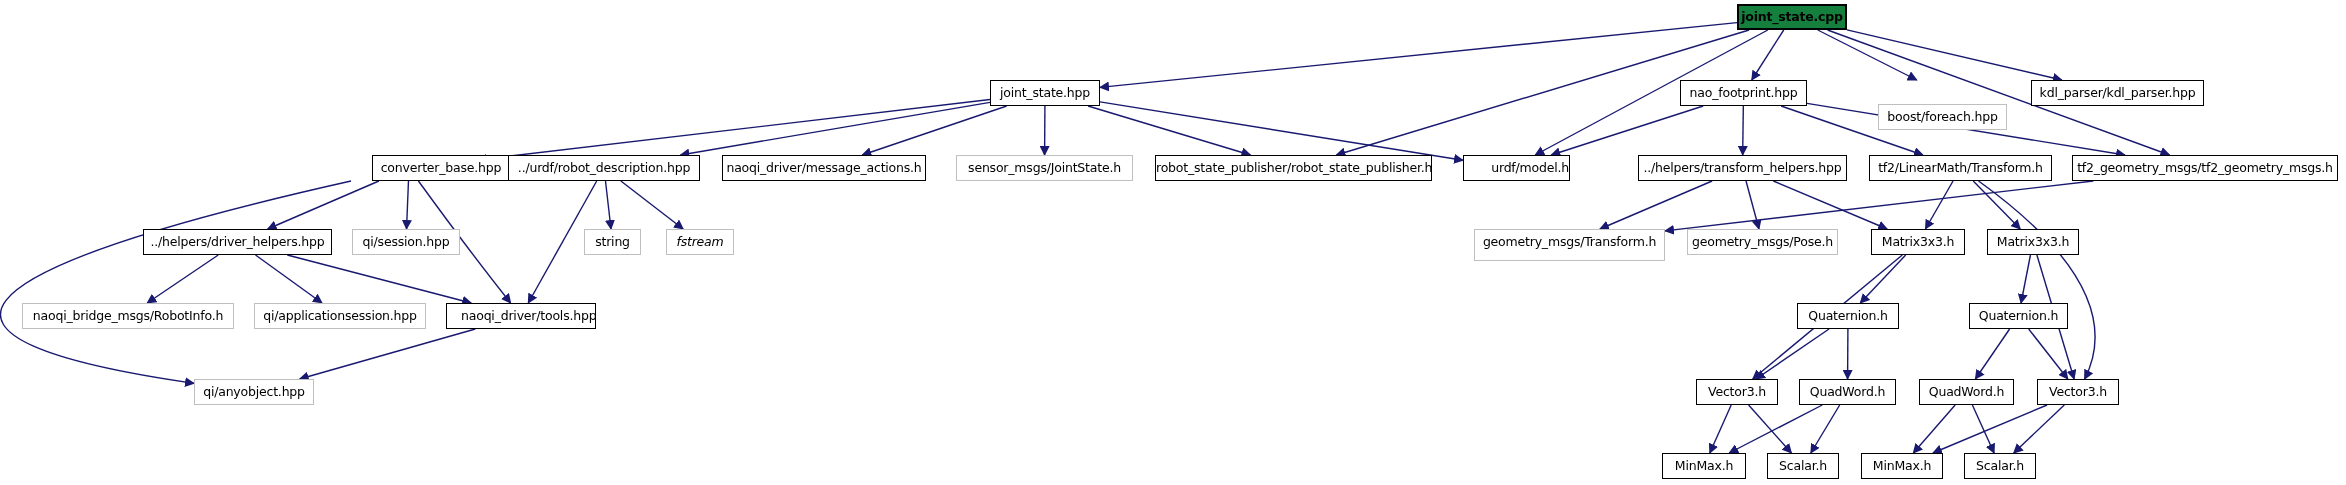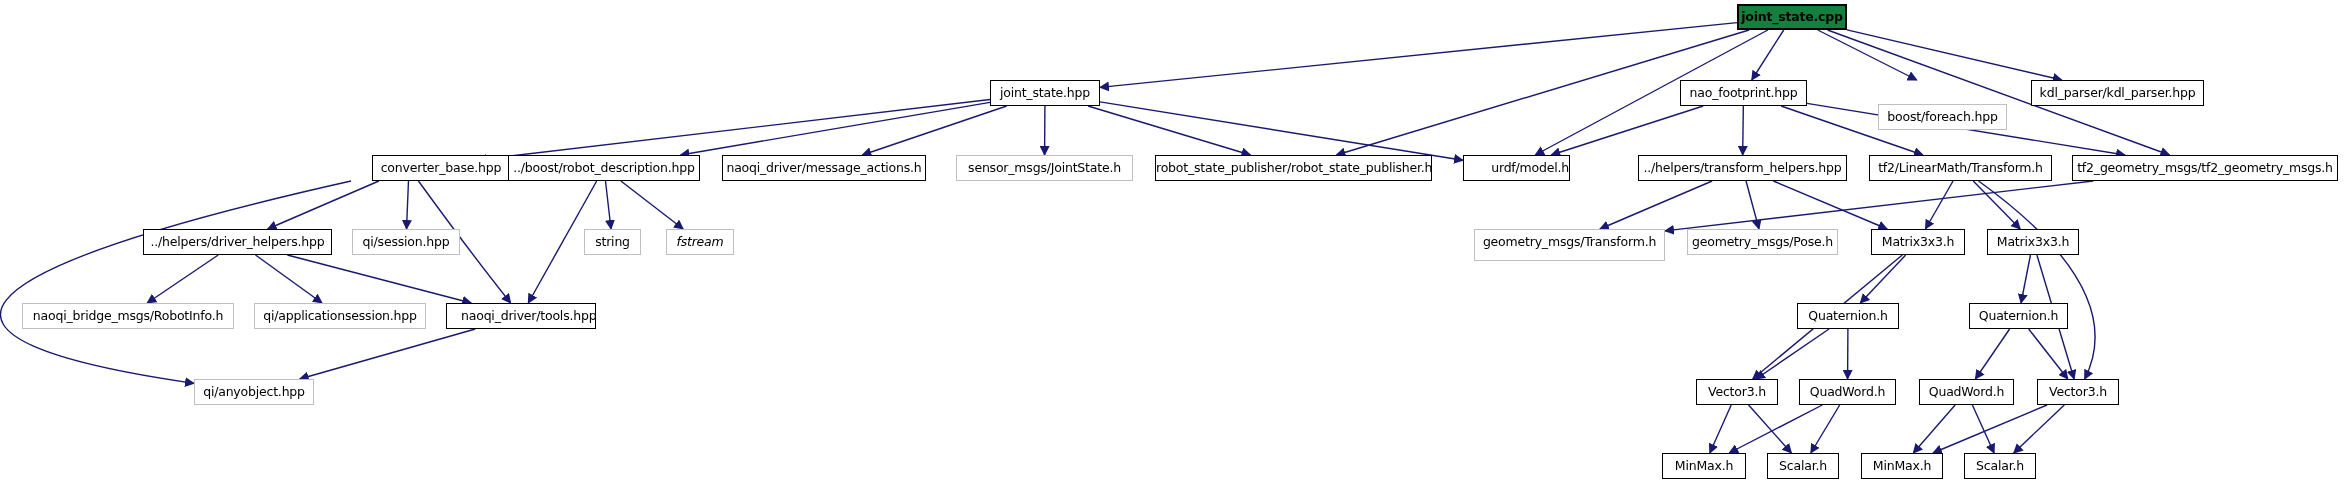--- a/index.html
+++ b/index.html
@@ -107,21 +107,21 @@
         <path d="M2047.081081081081,405 L1932.918918918919,453" fill="none" stroke="#191970" stroke-width="1.4" marker-end="url(#arrow)"></path>
       </g>
   </svg>
   <div id="nodes">
       <div class="node root" style="left: 1737px; top: 4px; width: 110px; height: 26px;">joint_state.cpp</div>
       <div class="node" style="left: 990px; top: 80px; width: 110px; height: 26px;">joint_state.hpp</div>
       <div class="node" style="left: 1680px; top: 80px; width: 127px; height: 26px;">nao_footprint.hpp</div>
       <div class="node external" style="left: 1878px; top: 80px; width: 129px; height: 26px; margin-top: 24px;">boost/foreach.hpp</div>
       <div class="node" style="left: 2031px; top: 80px; width: 173px; height: 26px;">kdl_parser/kdl_parser.hpp</div>
       <div class="node" style="left: 340px; top: 155px; width: 138px; height: 26px; margin-left: 32px;">converter_base.hpp</div>
-      <div class="node" style="left: 508px; top: 155px; width: 192px; height: 26px;">../boost/robot_description.hpp</div>
+      <div class="node" style="left: 508px; top: 155px; width: 192px; height: 26px;">../urdf/robot_description.hpp</div>
       <div class="node" style="left: 722px; top: 155px; width: 204px; height: 26px;">naoqi_driver/message_actions.h</div>
       <div class="node external" style="left: 956px; top: 155px; width: 177px; height: 26px;">sensor_msgs/JointState.h</div>
       <div class="node" style="left: 1155px; top: 155px; width: 277px; height: 26px; text-align: right;">robot_state_publisher/robot_state_publisher.h</div>
       <div class="node" style="left: 1463px; top: 155px; width: 107px; height: 26px; text-align: right;">urdf/model.h</div>
       <div class="node" style="left: 1638px; top: 155px; width: 209px; height: 26px;">../helpers/transform_helpers.hpp</div>
       <div class="node" style="left: 1869px; top: 155px; width: 183px; height: 26px;">tf2/LinearMath/Transform.h</div>
       <div class="node" style="left: 2072px; top: 155px; width: 266px; height: 26px;">tf2_geometry_msgs/tf2_geometry_msgs.h</div>
       <div class="node" style="left: 143px; top: 229px; width: 189px; height: 26px;">../helpers/driver_helpers.hpp</div>
       <div class="node external" style="left: 352px; top: 229px; width: 108px; height: 26px;">qi/session.hpp</div>
       <div class="node external" style="left: 584px; top: 229px; width: 57px; height: 26px;">string</div>

